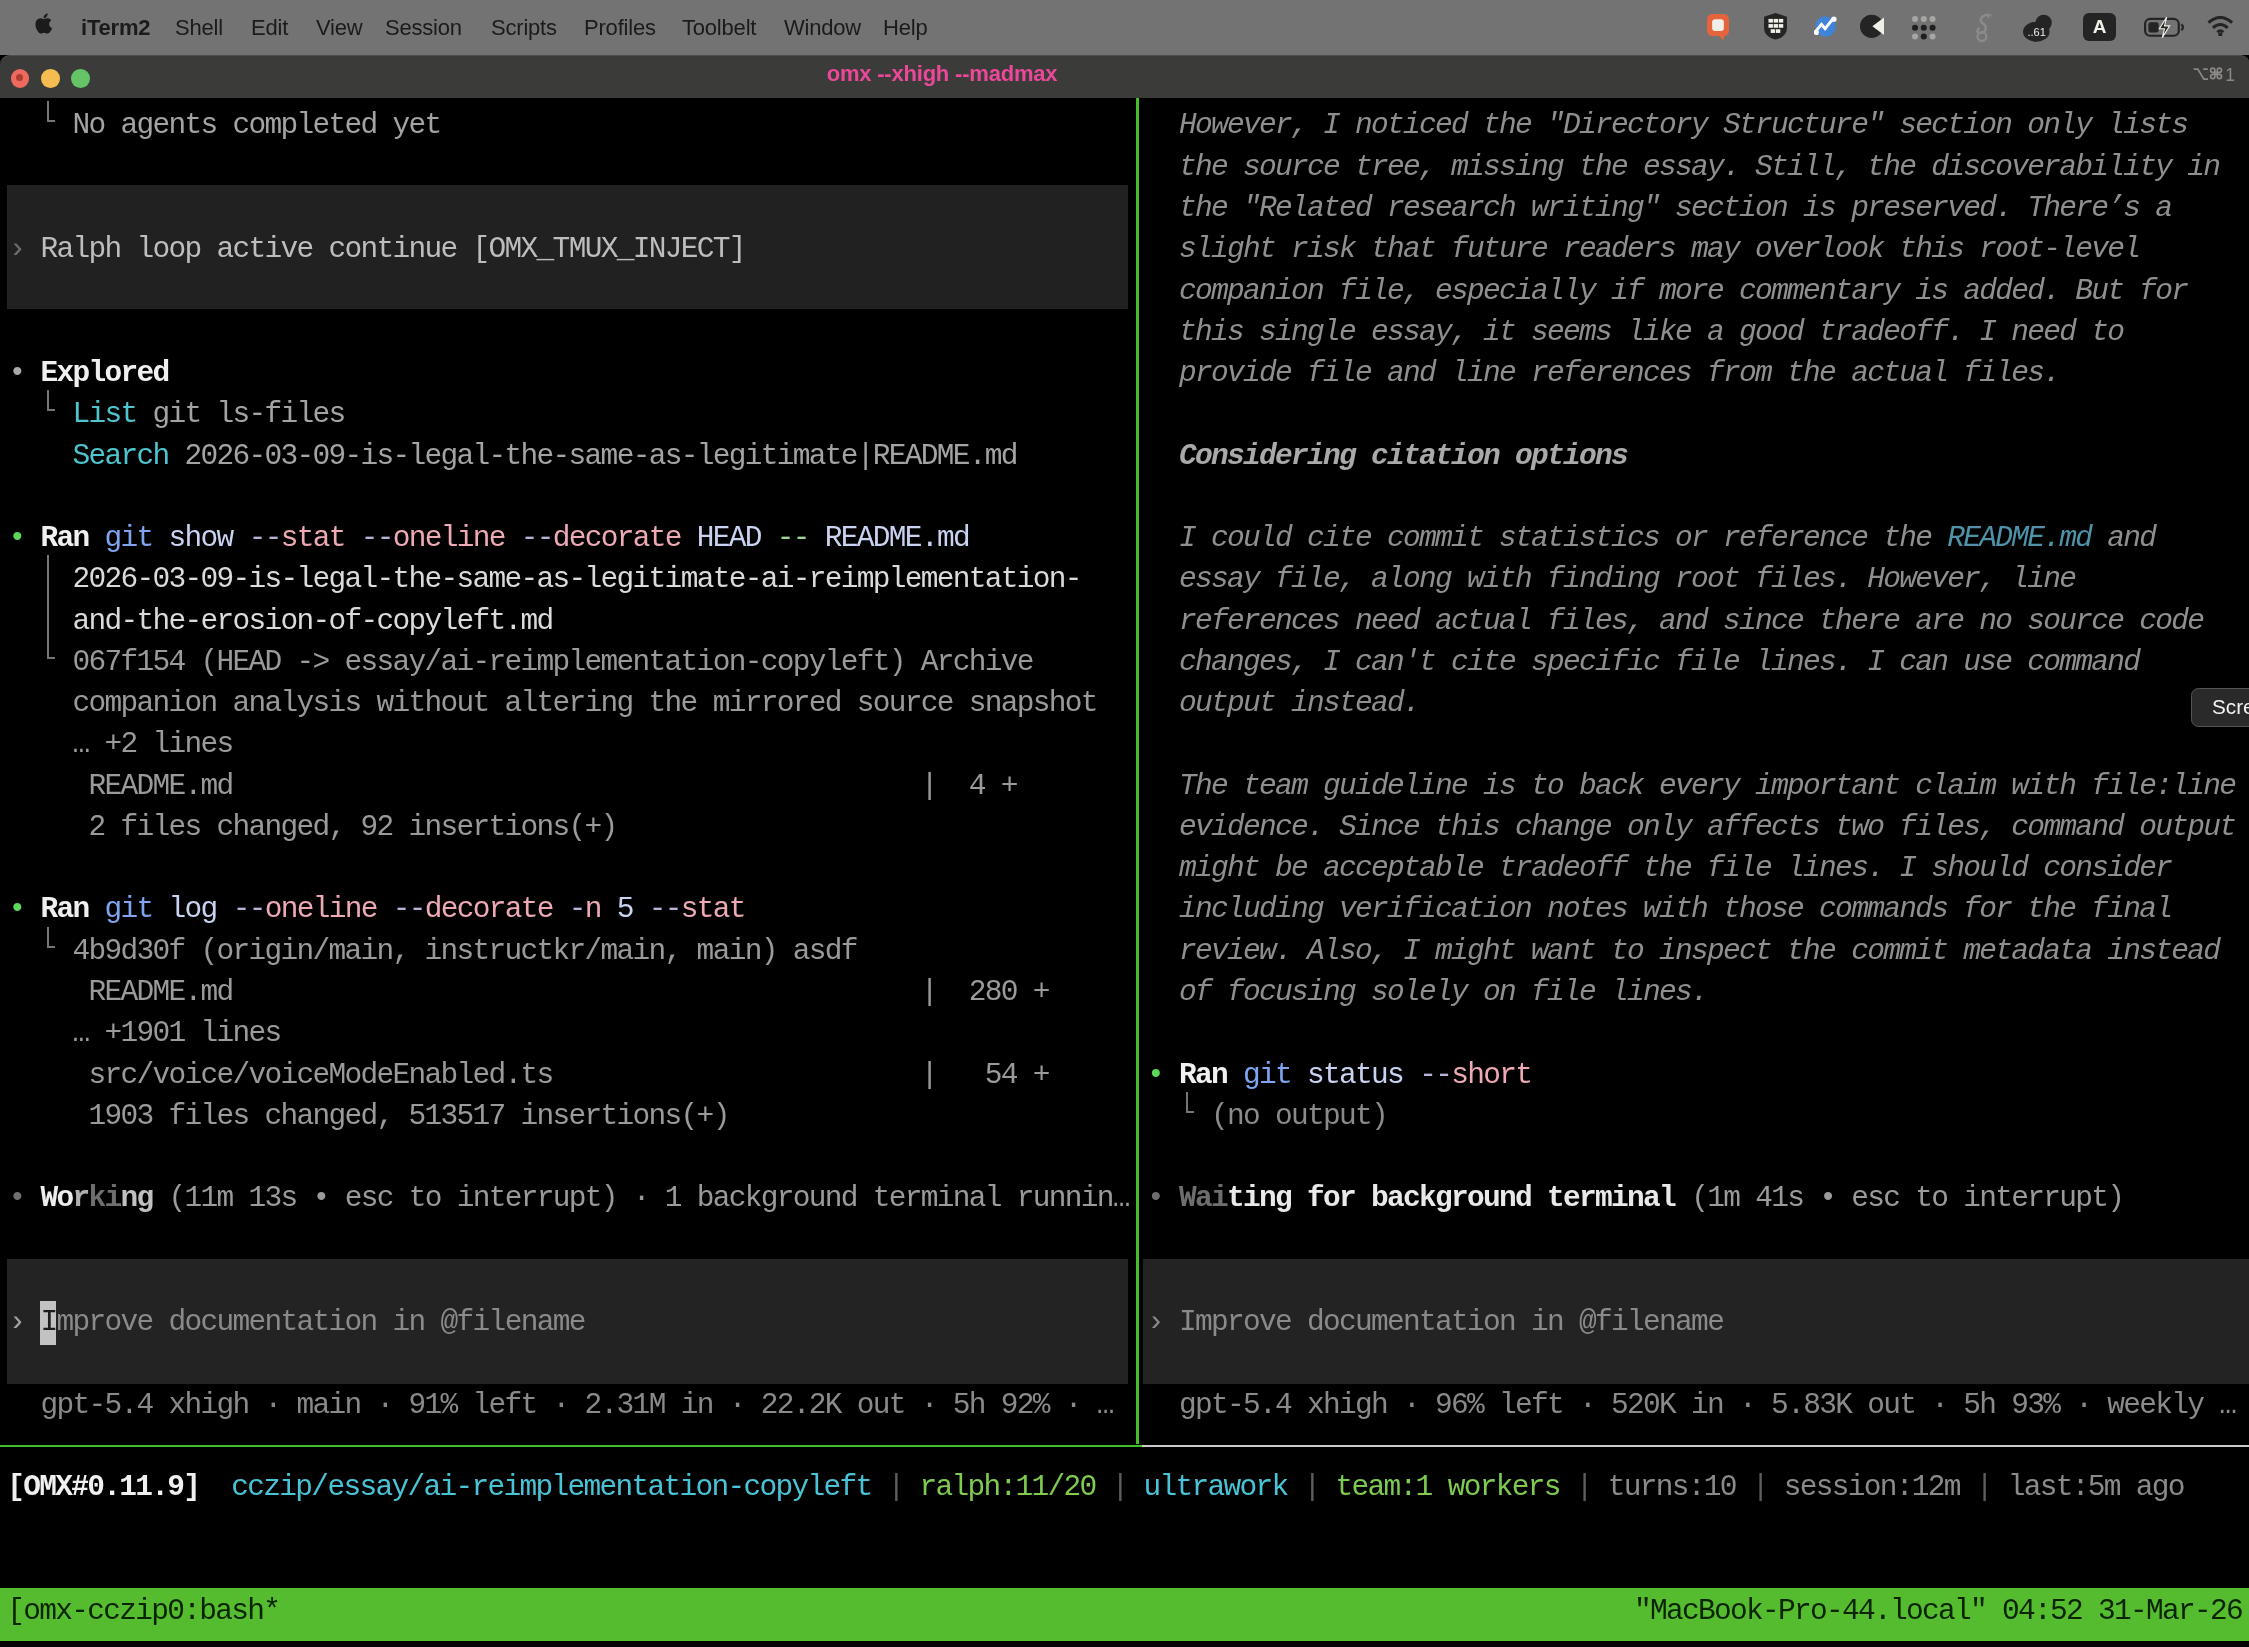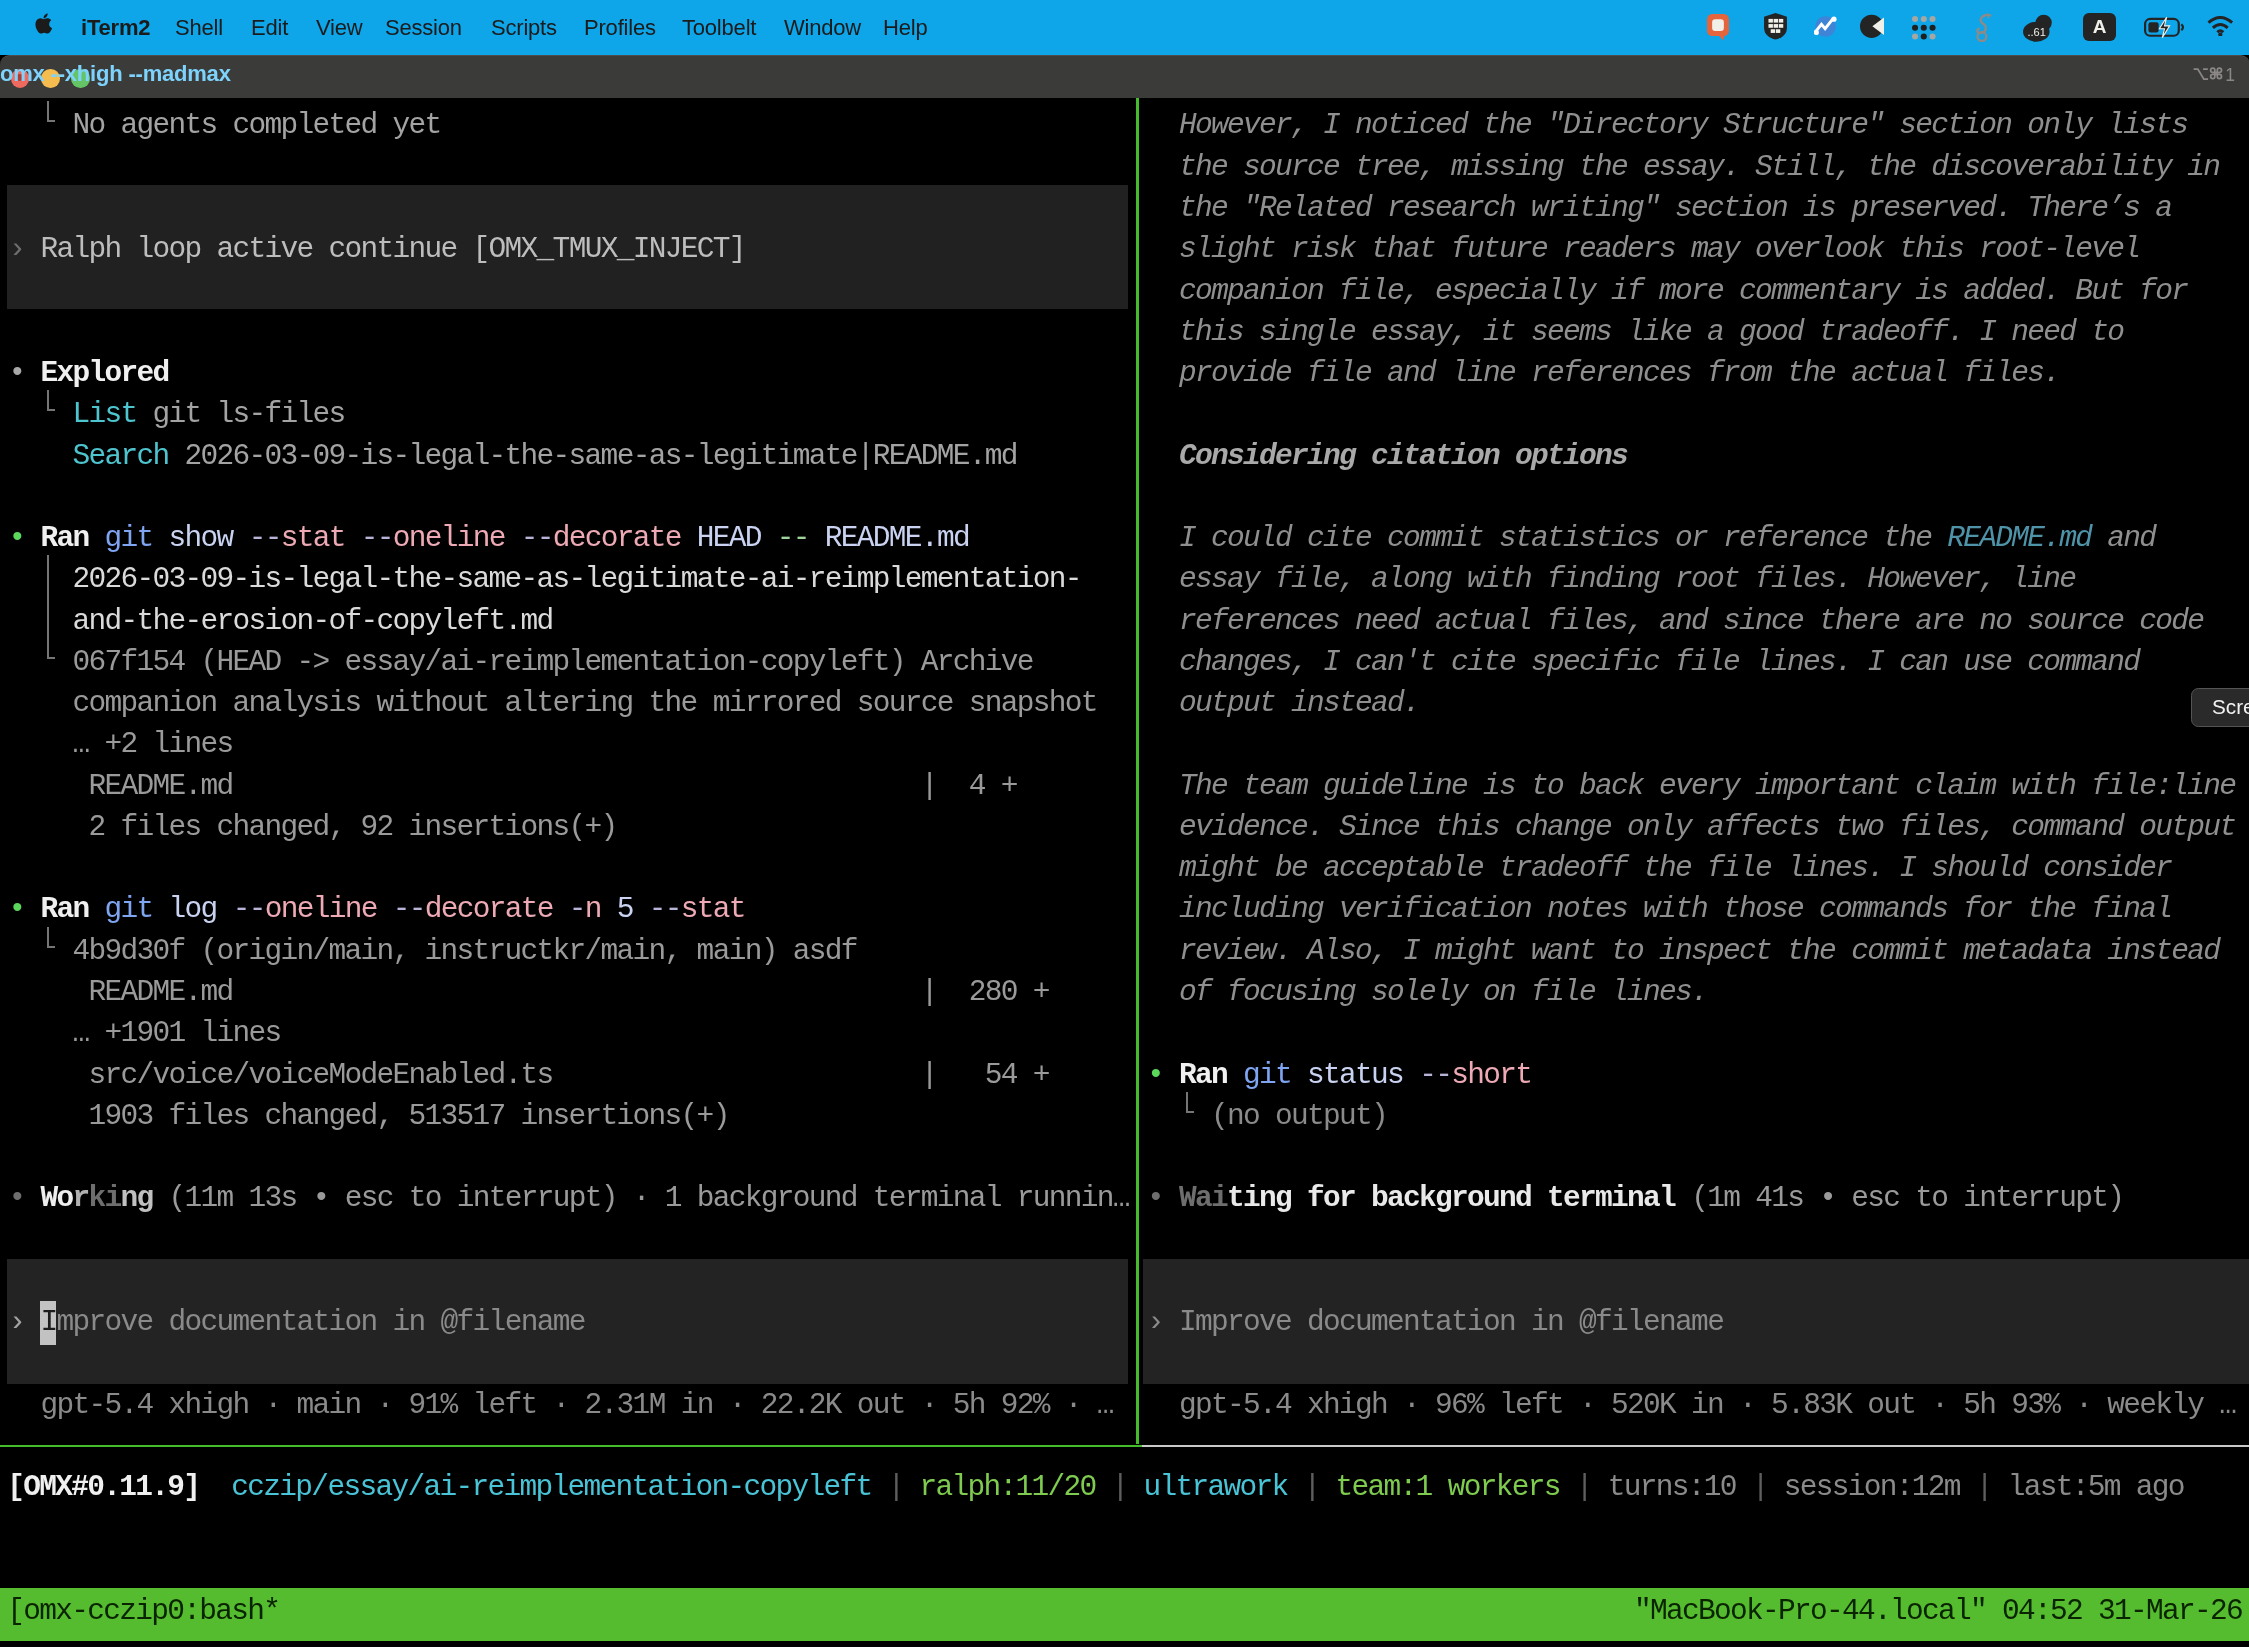--- a/index.html
+++ b/index.html
@@ -1,26 +1,26 @@
 <!DOCTYPE html>
 <html style="font-size:11.8px"><head><meta charset="utf-8">
 <style>
   * { margin:0; padding:0; box-sizing:border-box; }
   body { width:2250px; height:1648px; background:#000; overflow:hidden; position:relative;
          font-family:"Liberation Mono",monospace; }
-  .menubar { position:absolute; left:0; top:0; width:2250px; height:55px; background:#0ea5e9; }
+  .menubar { position:absolute; left:0; top:0; width:2250px; height:55px; background:#737373; }
   .mi { position:absolute; top:0; height:55px; line-height:55px; font:400 22px/55px "Liberation Sans",sans-serif;
         color:#1b1b1b; letter-spacing:-0.2px; }
   .mi[style*="700"] { font-weight:700; }
   .apl { position:absolute; left:35px; top:13.3px; }
   .titlebar { position:absolute; left:0; top:55px; width:2250px; height:43px; background:#3b3b3a;
               border-radius:9.6px 9.6px 0 0; border-top:1.5px solid #4e4e4e; }
   .tl { position:absolute; top:69px; width:18.5px; height:18.5px; border-radius:50%; }
-  .title { position:absolute; top:63px; left:0; width:1884px; 
-           font:700 22px/22px "Liberation Sans",sans-serif; color:#7dd3fc; letter-spacing:-0.2px; }
+  .title { position:absolute; top:63px; left:0; width:1884px; text-align:center;
+           font:700 22px/22px "Liberation Sans",sans-serif; color:#ec4899; letter-spacing:-0.2px; }
   .r { position:absolute; font:400 29.5px/41px "Liberation Mono",monospace; letter-spacing:-1.7px;
        white-space:pre; color:#9a9a9a; }
   .r b { font-weight:700; }
   .it { font-style:italic; }
   .bi { font-style:italic; font-weight:700; color:#a9a9a9; }
   .g3 { color:#8f8f8f; }
   .g4 { color:#8a8a8a; }
   .c1 { color:#a3a3a3; }
   .c2 { color:#bdbdbd; }
   .c3 { color:#dadada; }

